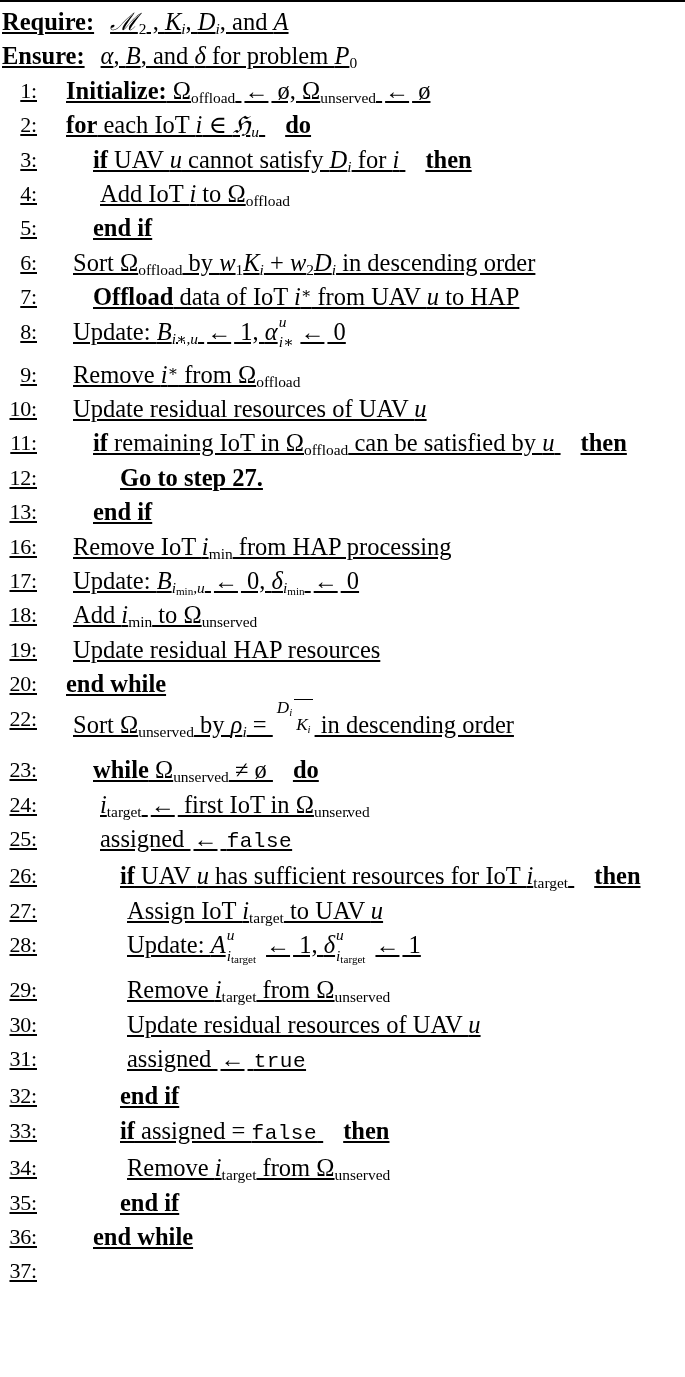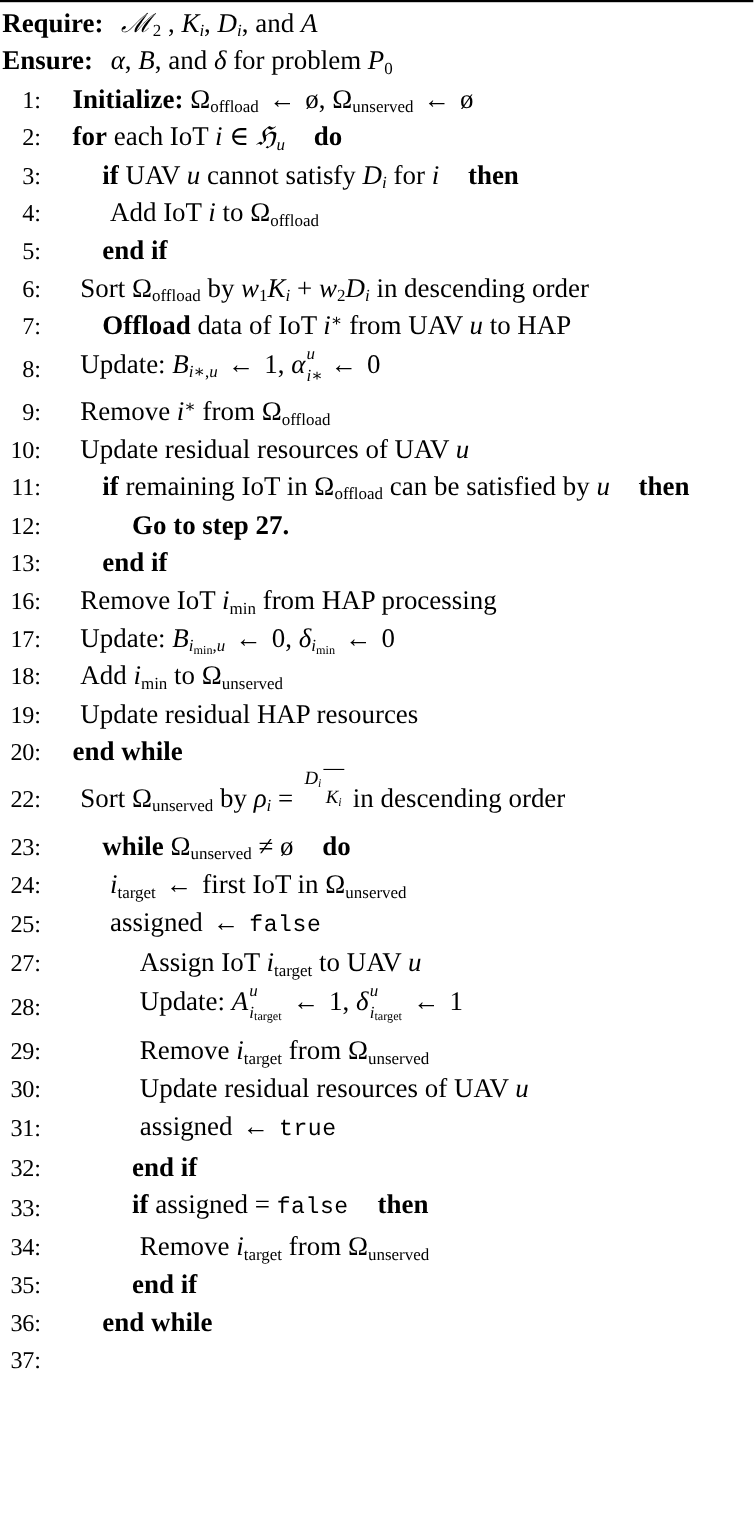--- a/index.html
+++ b/index.html
@@ -26,24 +26,25 @@
     margin: 0;
     height: 0;
   }
 
   .body-block {
     padding: 3px 0 2px 0;
   }
 
   .line {
     display: flex;
-    align-items: center;
+    align-items: flex-start;
     font-size: 24.5px;
     line-height: 34.4px;
     white-space: nowrap;
+    text-decoration: underline;
   }
 
   
   .hdr .kw {
     font-weight: bold;
     padding-left: 2px;
   }
   .hdr .content {
     padding-left: 9px;
   }
@@ -265,20 +266,24 @@
     <div class="line">
       <span class="num">24:</span>
       <span class="content ind2"><i>i</i><sub>target</sub> <span class="arr">←</span> first IoT in Ω<sub>unserved</sub></span>
     </div>
 
     <div class="line">
       <span class="num">25:</span>
       <span class="content ind2">assigned <span class="arr">←</span> <span class="mono">false</span></span>
     </div>
 
+    <div class="line">
+      <span class="num">26:</span>
+      <span class="content ind2"><b>if</b> UAV <i>u</i> has sufficient resources for IoT <i>i</i><sub>target</sub> <b>then</b></span>
+    </div>
 
     <div class="line">
       <span class="num">27:</span>
       <span class="content ind3">Assign IoT <i>i</i><sub>target</sub> to UAV <i>u</i></span>
     </div>
 
     <div class="line">
       <span class="num">28:</span>
       <span class="content ind3">Update: <i>A</i><span class="supsub">
             <span class="sp">u</span>

